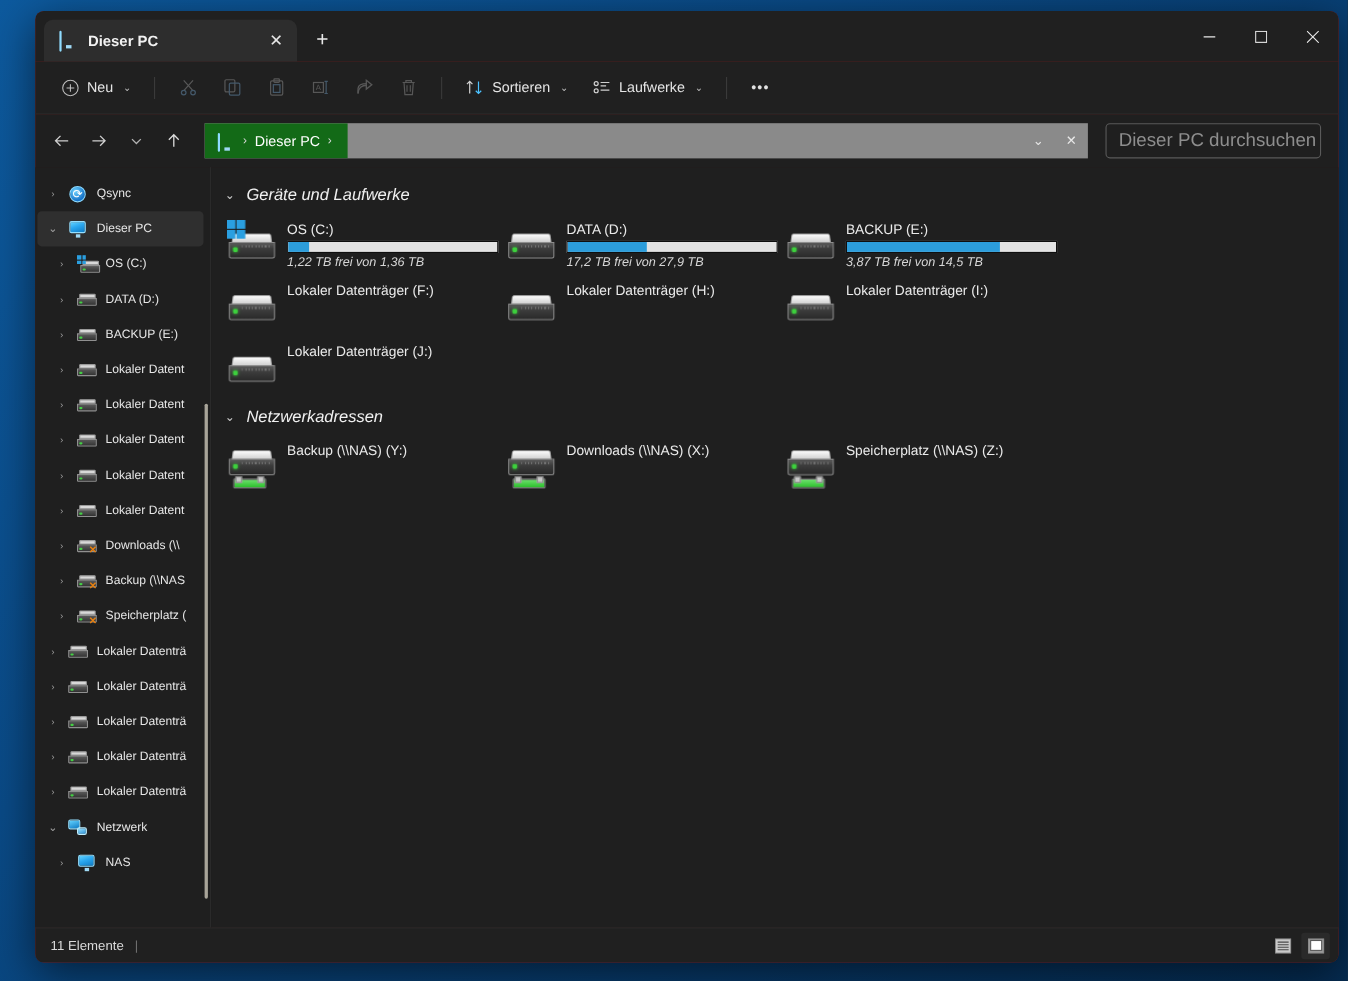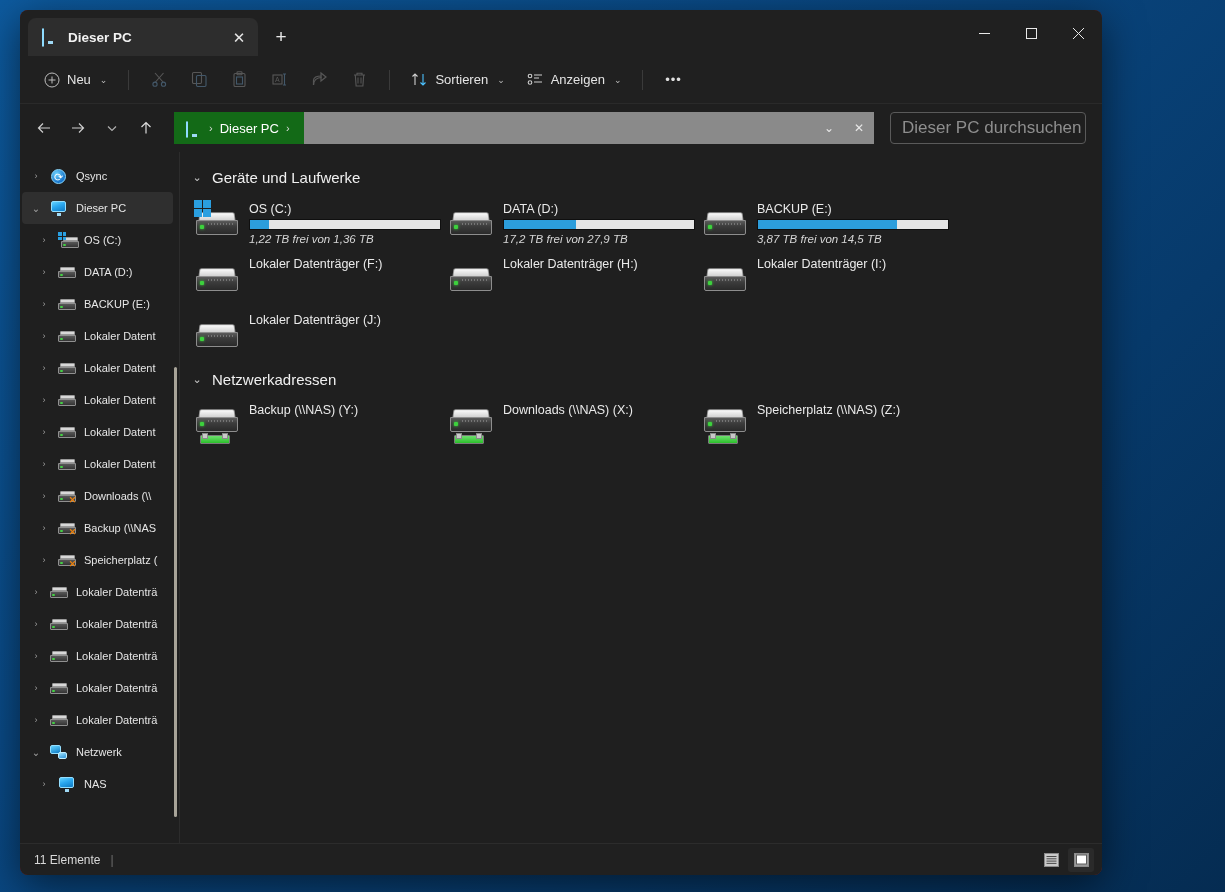--- a/index.html
+++ b/index.html
@@ -10,22 +10,22 @@
     overflow: hidden;
   }
   
   body {
     background: linear-gradient(135deg, #0d5a9e 0%, #0a4a86 35%, #073a6b 70%, #052c52 100%);
   }
 
   
   #window {
     position: absolute;
-    left: 20px; top: 10px;
-    width: 1082px; height: 865px;
+    left: 32px; top: 10px;
+    width: 1185px; height: 865px;
     background: #7f1d1d;
     border-radius: 8px;
     overflow: hidden;
     box-shadow: 0 10px 40px rgba(0,0,0,.55);
     display: flex; flex-direction: column;
   }
 
   
   #titlebar {
     height: 46px;
@@ -199,21 +199,21 @@
   #content {
     flex: 1; background: #1f1f1f;
     position: relative; overflow: hidden;
     padding: 10px 0 0 10px;
   }
   .group-head {
     display: flex; align-items: center; gap: 8px;
     height: 26px; margin: 2px 0 6px 0;
   }
   .group-chev { color: #c8c8c8; font-size: 11px; width: 14px; text-align: center; }
-  .group-title { color: #f0f0f0; font-size: 15px; }
+  .group-title { color: #f0f0f0; font-size: 15px; font-style: italic; }
 
   .tilegrid { display: flex; flex-wrap: wrap; }
   .tile {
     width: 254px; height: 56px;
     display: flex; align-items: flex-start;
     gap: 9px;
     padding: 4px 6px 0 4px;
     margin-bottom: 0px;
     border-radius: 4px;
   }
@@ -456,21 +456,21 @@
       </svg>
       <span>Sortieren</span>
       <span class="chev">⌄</span>
     </div>
     <div class="cb-btn">
       <svg width="17" height="17" viewBox="0 0 17 17">
         <circle cx="3" cy="5" r="1.8" fill="none" stroke="#d0d0d0" stroke-width="1.1"></circle>
         <circle cx="3" cy="11.5" r="1.8" fill="none" stroke="#d0d0d0" stroke-width="1.1"></circle>
         <path d="M7 4h8M7 7h5M7 11h8" stroke="#d0d0d0" stroke-width="1.1"></path>
       </svg>
-      <span>Anzeigen</span>
+      <span>Laufwerke</span>
       <span class="chev">⌄</span>
     </div>
 
     <div class="cb-sep"></div>
 
     <div class="cb-icon-btn">
       <span style="color:#e0e0e0;font-size:13px;letter-spacing:1px;">•••</span>
     </div>
   </div>
 

